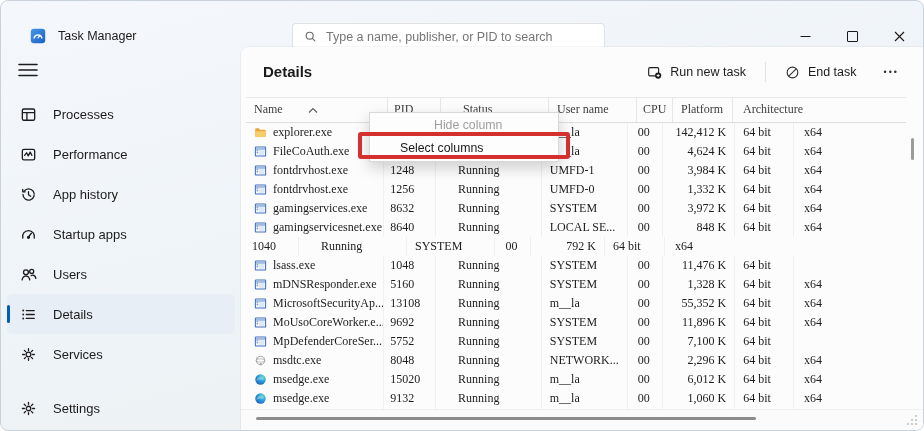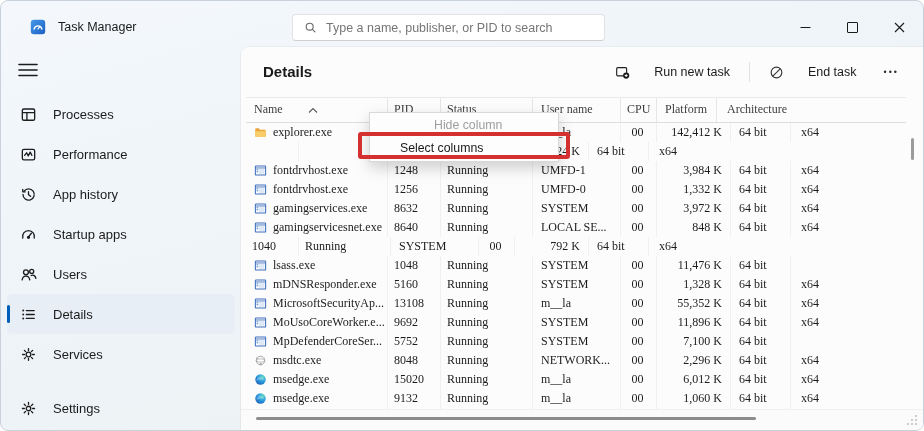--- a/index.html
+++ b/index.html
@@ -1,19 +1,19 @@
 <!DOCTYPE html>
 <html><head>
 <meta charset="utf-8">
 <style>
   html,body{margin:0;padding:0;background:#ffffff;font-family:"Liberation Sans","DejaVu Sans",sans-serif;}
   .window{position:relative;width:924px;height:431px;box-sizing:border-box;border:1px solid #c9d1da;border-radius:8px;overflow:hidden;
           background:linear-gradient(165deg,#f4f8fc 0%,#eef3f8 55%,#edf1ee 100%);}
   
-  .titlebar{position:absolute;left:0;top:3px;right:0;height:46px;}
+  .titlebar{position:absolute;left:0;top:12px;right:0;height:46px;}
   .app-icon{position:absolute;left:29px;top:15px;width:16px;height:16px;}
   .app-icon svg{width:16px;height:16px;display:block;}
   .win-title{position:absolute;left:57px;top:16px;font-size:12.5px;color:#1a1a1a;}
   .searchbox{position:absolute;left:291px;top:10px;width:313px;height:27px;box-sizing:border-box;background:#ffffff;
              border:1px solid #e2e2e2;border-bottom:1px solid #cfcfcf;border-radius:4px;display:flex;align-items:center;
              gap:9px;padding-left:11px;cursor:text;}
   .s-ph{font-size:12.5px;color:#767676;white-space:nowrap;}
   .wctrl{position:absolute;right:0;top:0;height:46px;display:flex;}
   .wbtn{width:47px;height:46px;display:flex;align-items:center;justify-content:center;color:#1a1a1a;}
   .maxbox{width:9px;height:9px;border:1px solid #1a1a1a;border-radius:1px;display:block;}
@@ -26,36 +26,36 @@
              border-radius:5px;font-size:13px;color:#1b1b1b;cursor:default;}
   .side-item.selected{background:#e8eef5;}
   .accent{position:absolute;left:0;top:11px;width:3px;height:18px;border-radius:2px;background:#005fb8;}
   .side-icon{width:18px;height:18px;display:flex;align-items:center;justify-content:center;}
   .side-icon svg{width:17px;height:17px;display:block;}
   
   .panel{position:absolute;left:240px;top:46px;right:0;bottom:0;background:#fcfcfd;border-top-left-radius:8px;
          box-shadow:0 0 0 1px rgba(0,0,0,0.04);overflow:hidden;}
   .page-title{position:absolute;left:22px;top:16px;font-size:15px;font-weight:700;color:#1a1a1a;}
   .toolbar{position:absolute;right:16px;top:12px;height:26px;display:flex;align-items:center;gap:13px;}
-  .tb-btn{display:flex;align-items:center;gap:24px;font-size:12.5px;color:#1b1b1b;padding:3px 6px;border-radius:4px;cursor:default;}
+  .tb-btn{display:flex;align-items:center;gap:8px;font-size:12.5px;color:#1b1b1b;padding:3px 6px;border-radius:4px;cursor:default;}
   .tb-btn svg{width:15px;height:15px;display:block;}
   .tb-divider{width:1px;height:20px;background:#e1e1e1;}
   .more-btn{font-size:9px;letter-spacing:2px;color:#303030;padding:4px 8px;}
   
   .table{position:absolute;left:5px;top:50px;width:660px;font-family:Liberation Serif, serif;}
   .thead{display:flex;height:24px;border-top:1px solid #e9e9e9;border-bottom:1px solid #dedede;background:#fcfcfd;}
   .hcell{position:relative;box-sizing:border-box;line-height:23px;font-size:12px;color:#3d3d3d;border-right:1px solid #e6e6e6;
          padding:0 6px;white-space:nowrap;overflow:hidden;}
   .tbody{}
   .trow{display:flex;height:19px;}
   .tcell{box-sizing:border-box;line-height:19px;font-size:12px;color:#1c1c1c;border-right:1px solid #f0f0f0;
          padding:0 6px;white-space:nowrap;overflow:hidden;}
   .c0{width:142px;padding-left:8px;}
   .c1{width:53px;}
-  .c2{width:92px;}
+  .c2{width:92px;margin-left:16px;}
   .c3{width:88px;padding-left:8px;}
   .c4{width:36px;text-align:center;padding-right:8px;}
   .c5{width:74px;text-align:right;padding-right:8px;}
   .hcell.c5{text-align:left;padding-left:10px;}
   .c6{width:60px;padding-left:8px;}
   .c7{width:115px;padding-left:10px;border-right:none;}
   .namewrap{display:flex;align-items:center;gap:6px;height:19px;}
   .row-icon{width:13px;height:13px;flex:0 0 13px;}
   .row-icon svg{width:13px;height:13px;display:block;}
   .sort-ind{position:absolute;left:62px;top:1px;width:10px;height:7px;}
@@ -273,20 +273,34 @@
             </div>
             <div class="tcell c1"></div>
             <div class="tcell c2"></div>
             <div class="tcell c3">m__la</div>
             <div class="tcell c4">00</div>
             <div class="tcell c5">142,412 K</div>
             <div class="tcell c6">64 bit</div>
             <div class="tcell c7">x64</div>
           </div>
           <div class="trow">
+            <div class="tcell c0">
+              <span class="namewrap">
+                <span class="row-icon">
+                  <svg viewBox="0 0 16 16">
+                    <rect x="1.7" y="2.4" width="12.6" height="11.2" rx="0.8" fill="#ffffff" stroke="#3f6fbe" stroke-width="1.3"></rect>
+                    <path d="M2.3 4.9h11.4" stroke="#3f6fbe" stroke-width="1.1"></path>
+                    <rect x="3.1" y="6.2" width="2.2" height="1.7" fill="#7aa3d6"></rect>
+                    <rect x="3.1" y="8.6" width="2.2" height="1.7" fill="#7aa3d6"></rect>
+                    <rect x="6.2" y="6.2" width="6.7" height="6" fill="#dfe9f5"></rect>
+                  </svg>
+                </span>
+                <span>FileCoAuth.exe</span>
+              </span>
+            </div>
             <div class="tcell c1"></div>
             <div class="tcell c2"></div>
             <div class="tcell c3">m__la</div>
             <div class="tcell c4">00</div>
             <div class="tcell c5">4,624 K</div>
             <div class="tcell c6">64 bit</div>
             <div class="tcell c7">x64</div>
           </div>
           <div class="trow">
             <div class="tcell c0">

